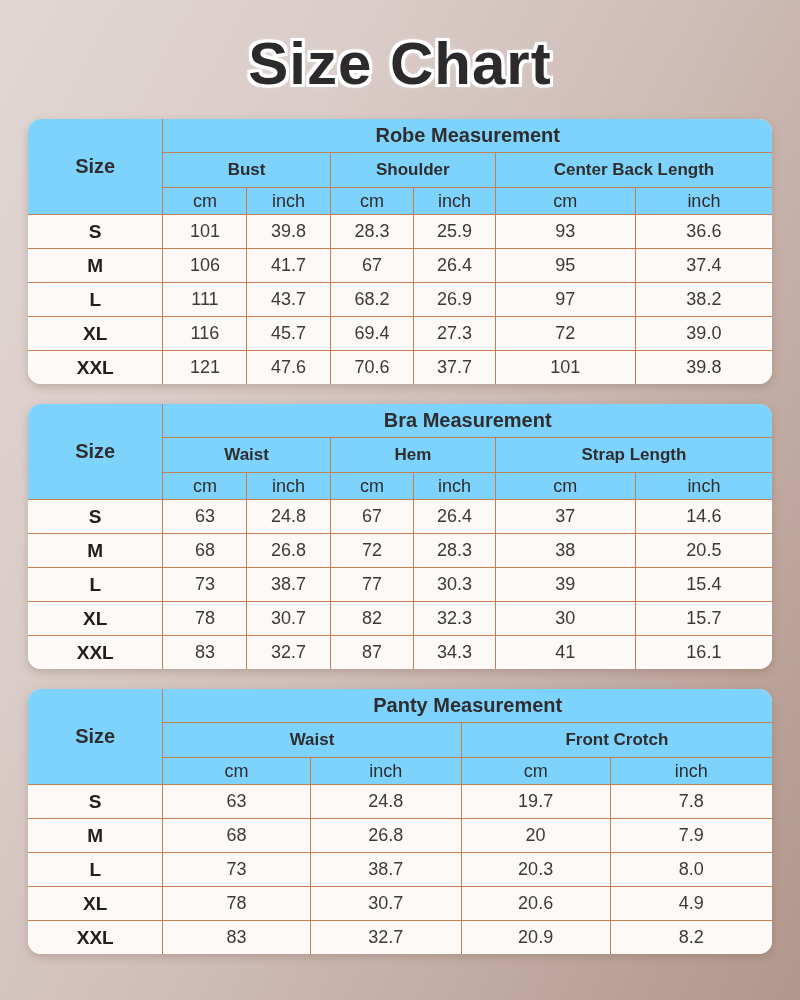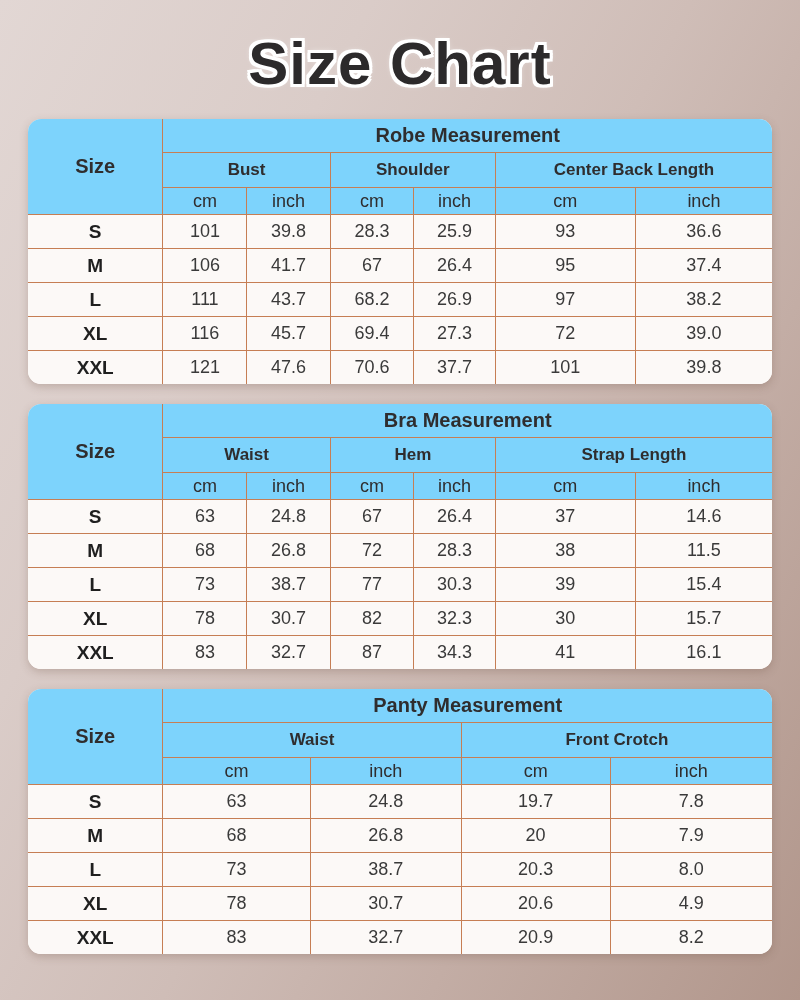--- a/index.html
+++ b/index.html
@@ -185,21 +185,21 @@
             <td>37</td>
             <td>14.6</td>
           </tr>
           <tr>
             <td class="size-cell">M</td>
             <td>68</td>
             <td>26.8</td>
             <td>72</td>
             <td>28.3</td>
             <td>38</td>
-            <td>11.5</td>
+            <td>20.5</td>
           </tr>
           <tr>
             <td class="size-cell">L</td>
             <td>73</td>
             <td>38.7</td>
             <td>77</td>
             <td>30.3</td>
             <td>39</td>
             <td>15.4</td>
           </tr>

